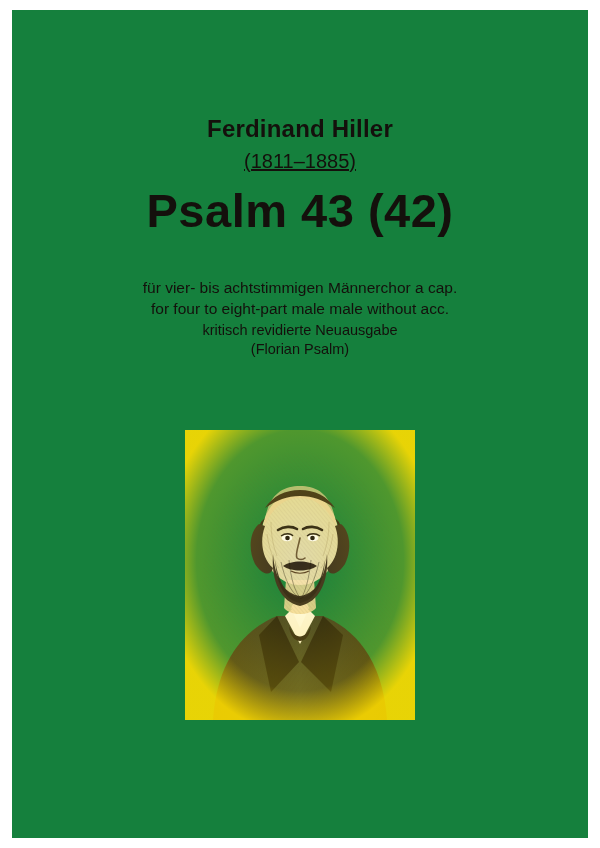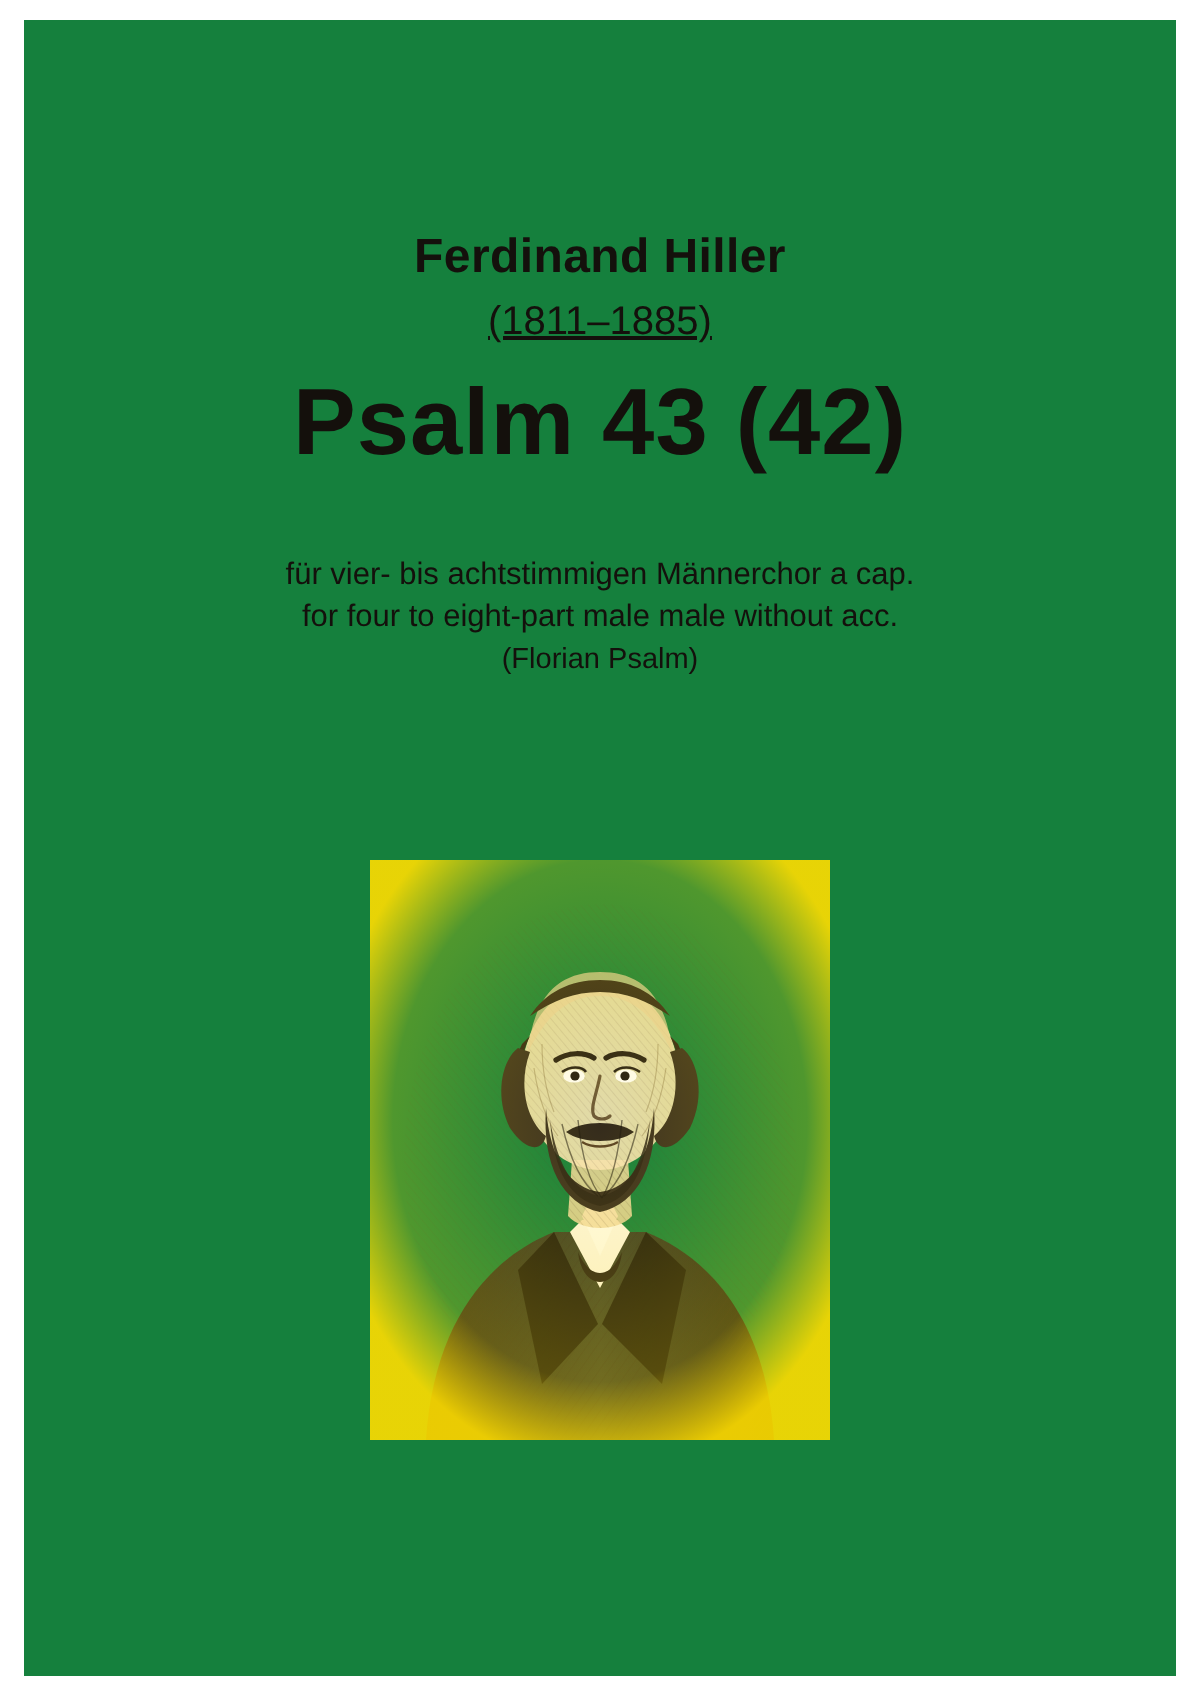--- a/index.html
+++ b/index.html
@@ -103,20 +103,21 @@
   <div id="composer" class="center">Ferdinand Hiller</div>
   <div id="lifespan" class="center">(1811–1885)</div>
   <div id="title" class="center">Psalm 43 (42)</div>
 
   <div id="scoring" class="center">
     <span class="line">für vier- bis achtstimmigen Männerchor a cap.</span>
     <span class="line">for four to eight-part male male without acc.</span>
   </div>
 
   <div id="edition" class="center">
+    <span class="line">kritisch revidierte Neuausgabe</span>
     <span class="line">(Florian Psalm)</span>
   </div>
 
   <div id="portrait-wrap">
     <svg id="portrait" width="230" height="290" viewBox="0 0 230 290" role="img" aria-label="portrait">
       <defs>
         <linearGradient id="coatShade" x1="0" y1="0" x2="1" y2="0">
           <stop offset="0%" stop-color="#2a2218" stop-opacity="0.95"></stop>
           <stop offset="50%" stop-color="#4a3c28" stop-opacity="0.85"></stop>
           <stop offset="100%" stop-color="#241d14" stop-opacity="0.95"></stop>

